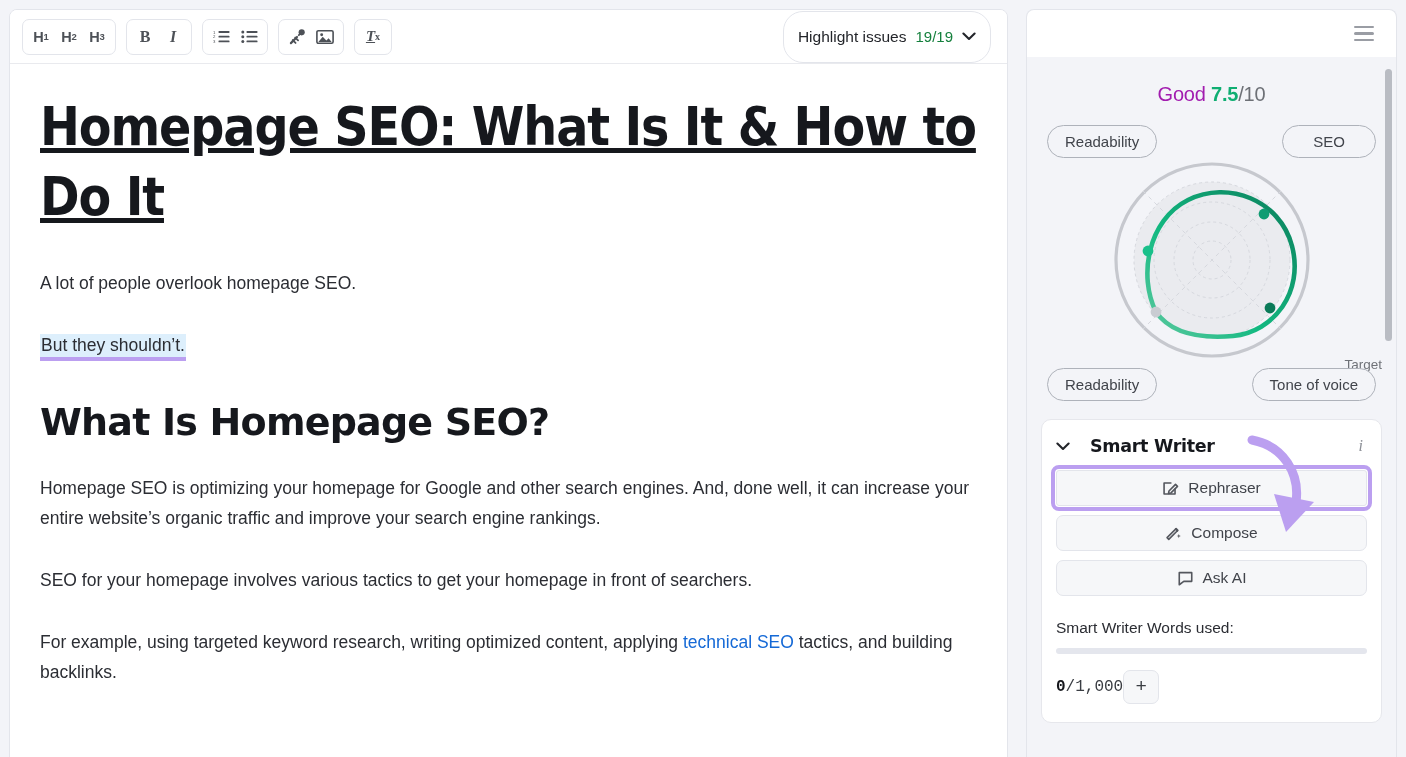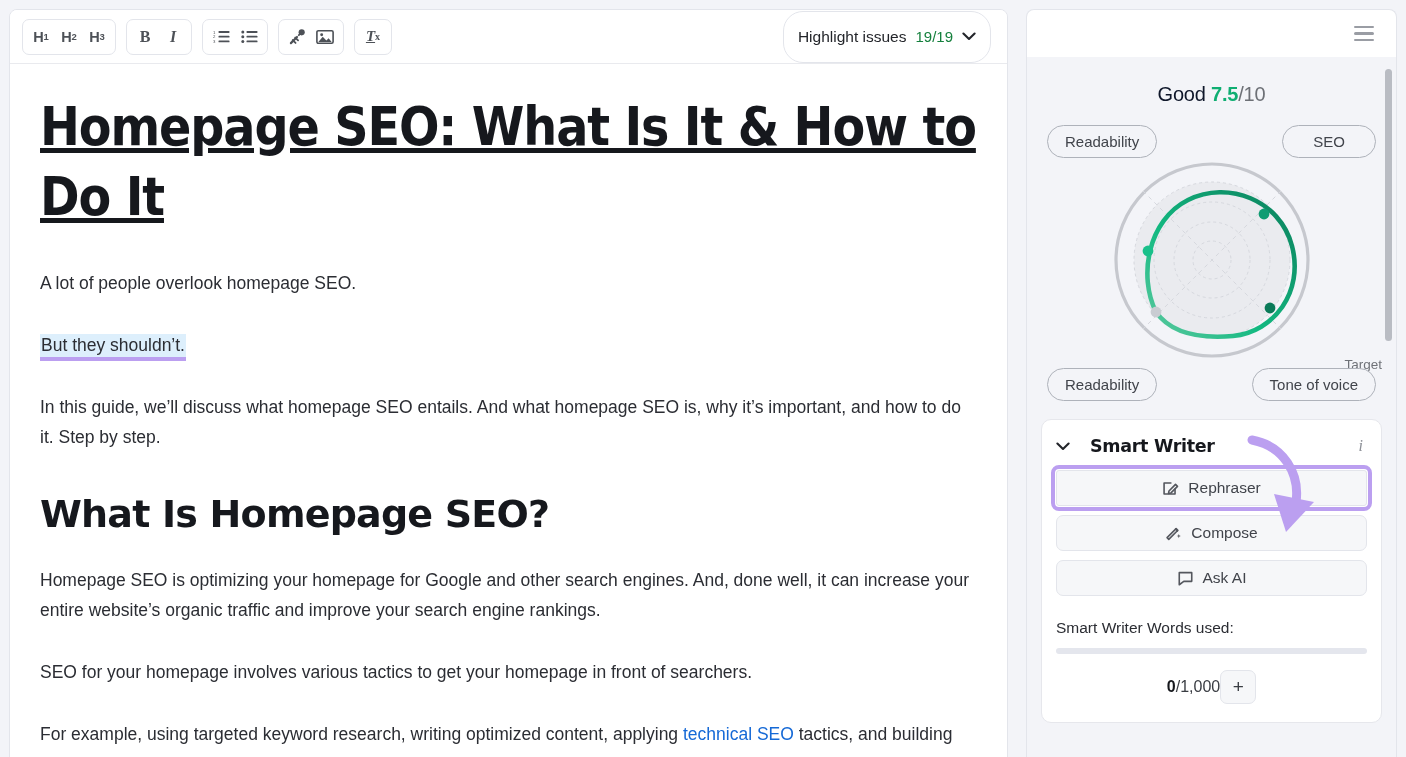--- a/index.html
+++ b/index.html
@@ -135,21 +135,21 @@
     background: #b9bcc3;
     border-radius: 4px;
   }
 
   .score-line {
     text-align: center;
     padding-top: 26px;
     font-size: 20px;
     letter-spacing: -0.2px;
   }
-  .score-good { color: #0f172a; font-weight: 400; }
+  .score-good { color: #a21caf; font-weight: 400; }
   .score-val { color: #0fae72; font-weight: 700; }
   .score-den { color: #6d7076; }
 
   .pill-row {
     display: flex; justify-content: space-between;
     padding: 0 6px;
     margin-top: 19px;
     position: relative; z-index: 3; text-align: center;
   }
   .pill {
@@ -230,21 +230,21 @@
   .sw-ico { display: flex; align-items: center; color: #54575e; }
 
   .words-label {
     font-size: 15.5px; color: #2b2d33;
     margin-top: 23px; margin-bottom: 11px;
   }
   .progress-track {
     height: 6px; background: #e4e6ed; border-radius: 4px;
     margin-bottom: 16px;
   }
-  .words-row { display: flex; align-items: center; justify-content: center; }
+  .words-row { display: flex; align-items: center; justify-content: flex-start; font-family: Liberation Mono, monospace; }
   .words-count { font-size: 16px; color: #3a3d43; }
   .words-count b { color: #16181d; font-weight: 700; }
   .plus-btn {
     width: 36px; height: 34px;
     border: 1px solid #e3e5eb;
     border-radius: 7px;
     background: #f6f7f9;
     display: flex; align-items: center; justify-content: center;
     font-size: 19px; color: #3a3d43;
     cursor: pointer;
@@ -348,21 +348,20 @@
               <path d="M1.4 1.5 L7 7 L12.6 1.5" stroke="#23252a" stroke-width="2.1" fill="none" stroke-linecap="round" stroke-linejoin="round"></path>
             </svg>
         </span>
       </div>
     </div>
 
     <div class="doc">
       <h1>Homepage SEO: What Is It &amp; How to Do It</h1>
       <p>A lot of people overlook homepage SEO.</p>
       <p><span class="hl">But they shouldn’t.</span></p>
-      <p>In this guide, we’ll discuss what homepage SEO entails. And what homepage SEO is, why it’s important, and how to do it. Step by step.</p>
       <h2>What Is Homepage SEO?</h2>
       <p>Homepage SEO is optimizing your homepage for Google and other search engines. And, done well, it can increase your entire website’s organic traffic and improve your search engine rankings.</p>
       <p>SEO for your homepage involves various tactics to get your homepage in front of searchers.</p>
       <p><span>For example, using targeted keyword research, writing optimized content, applying </span><a href="#">technical SEO</a><span> tactics, and building backlinks.</span></p>
     </div>
   </div>
 
   <div class="sidebar">
 
     <div class="sb-top">

